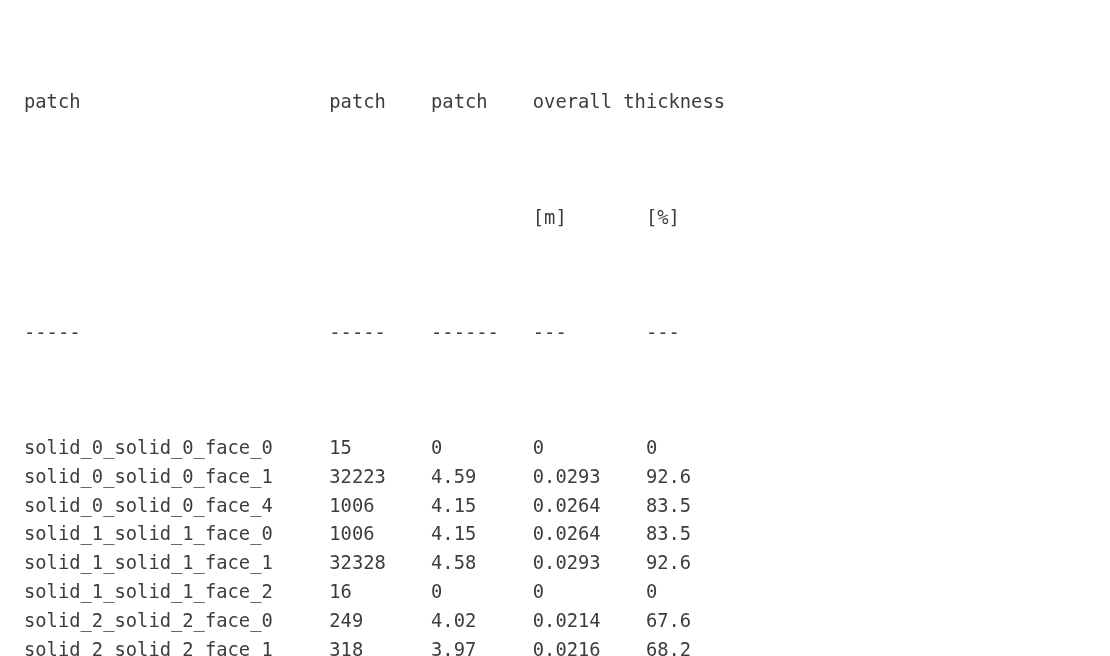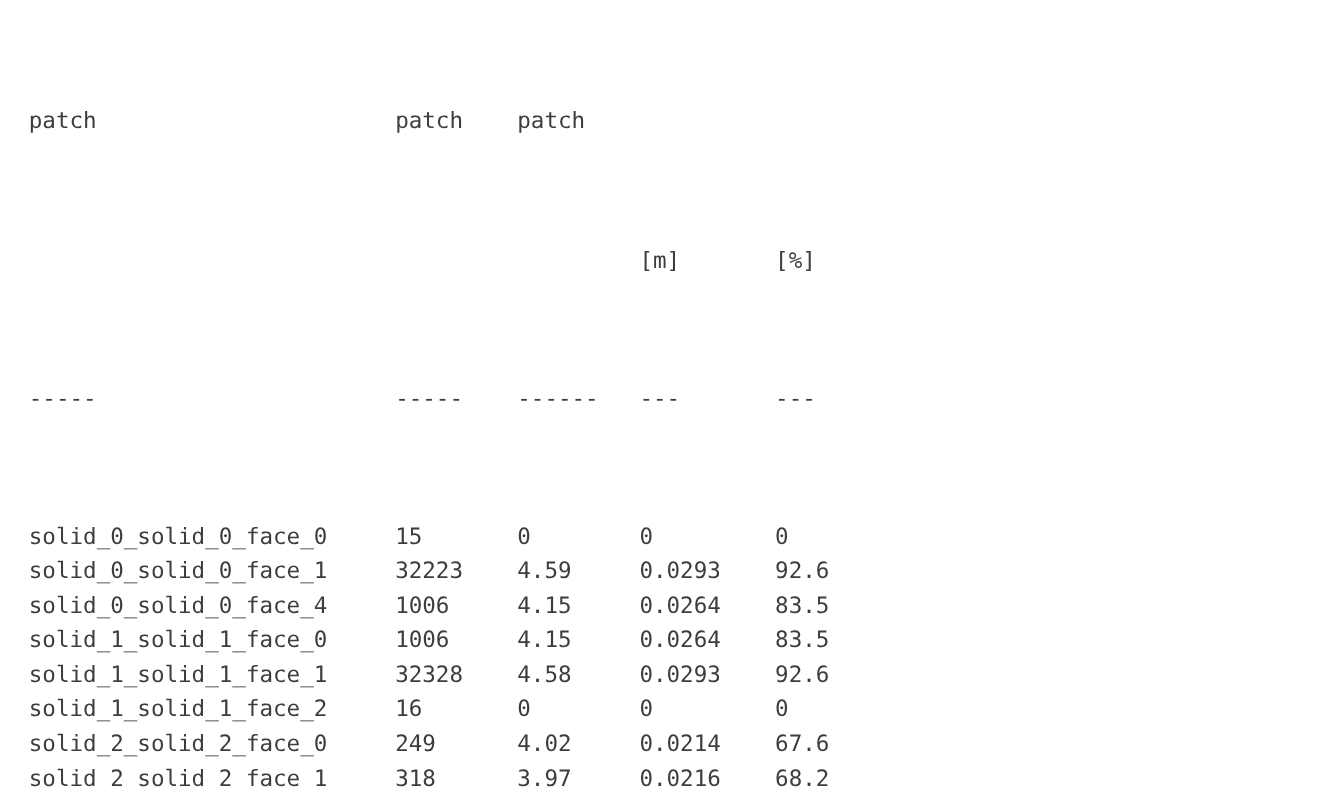--- a/index.html
+++ b/index.html
@@ -39,20 +39,21 @@
 </head>
 <body>
 
 <div class="screen">
   <div class="term">
 
     <div class="line">
       <span class="col c0">patch</span>
       <span class="col c27">patch</span>
       <span class="col c36">patch</span>
+      <span class="col c45">overall thickness</span>
     </div>
 
     <div class="line">
       <span class="col c45">[m]</span>
       <span class="col c55">[%]</span>
     </div>
 
     <div class="line">
       <span class="col c0">-----</span>
       <span class="col c27">-----</span>

